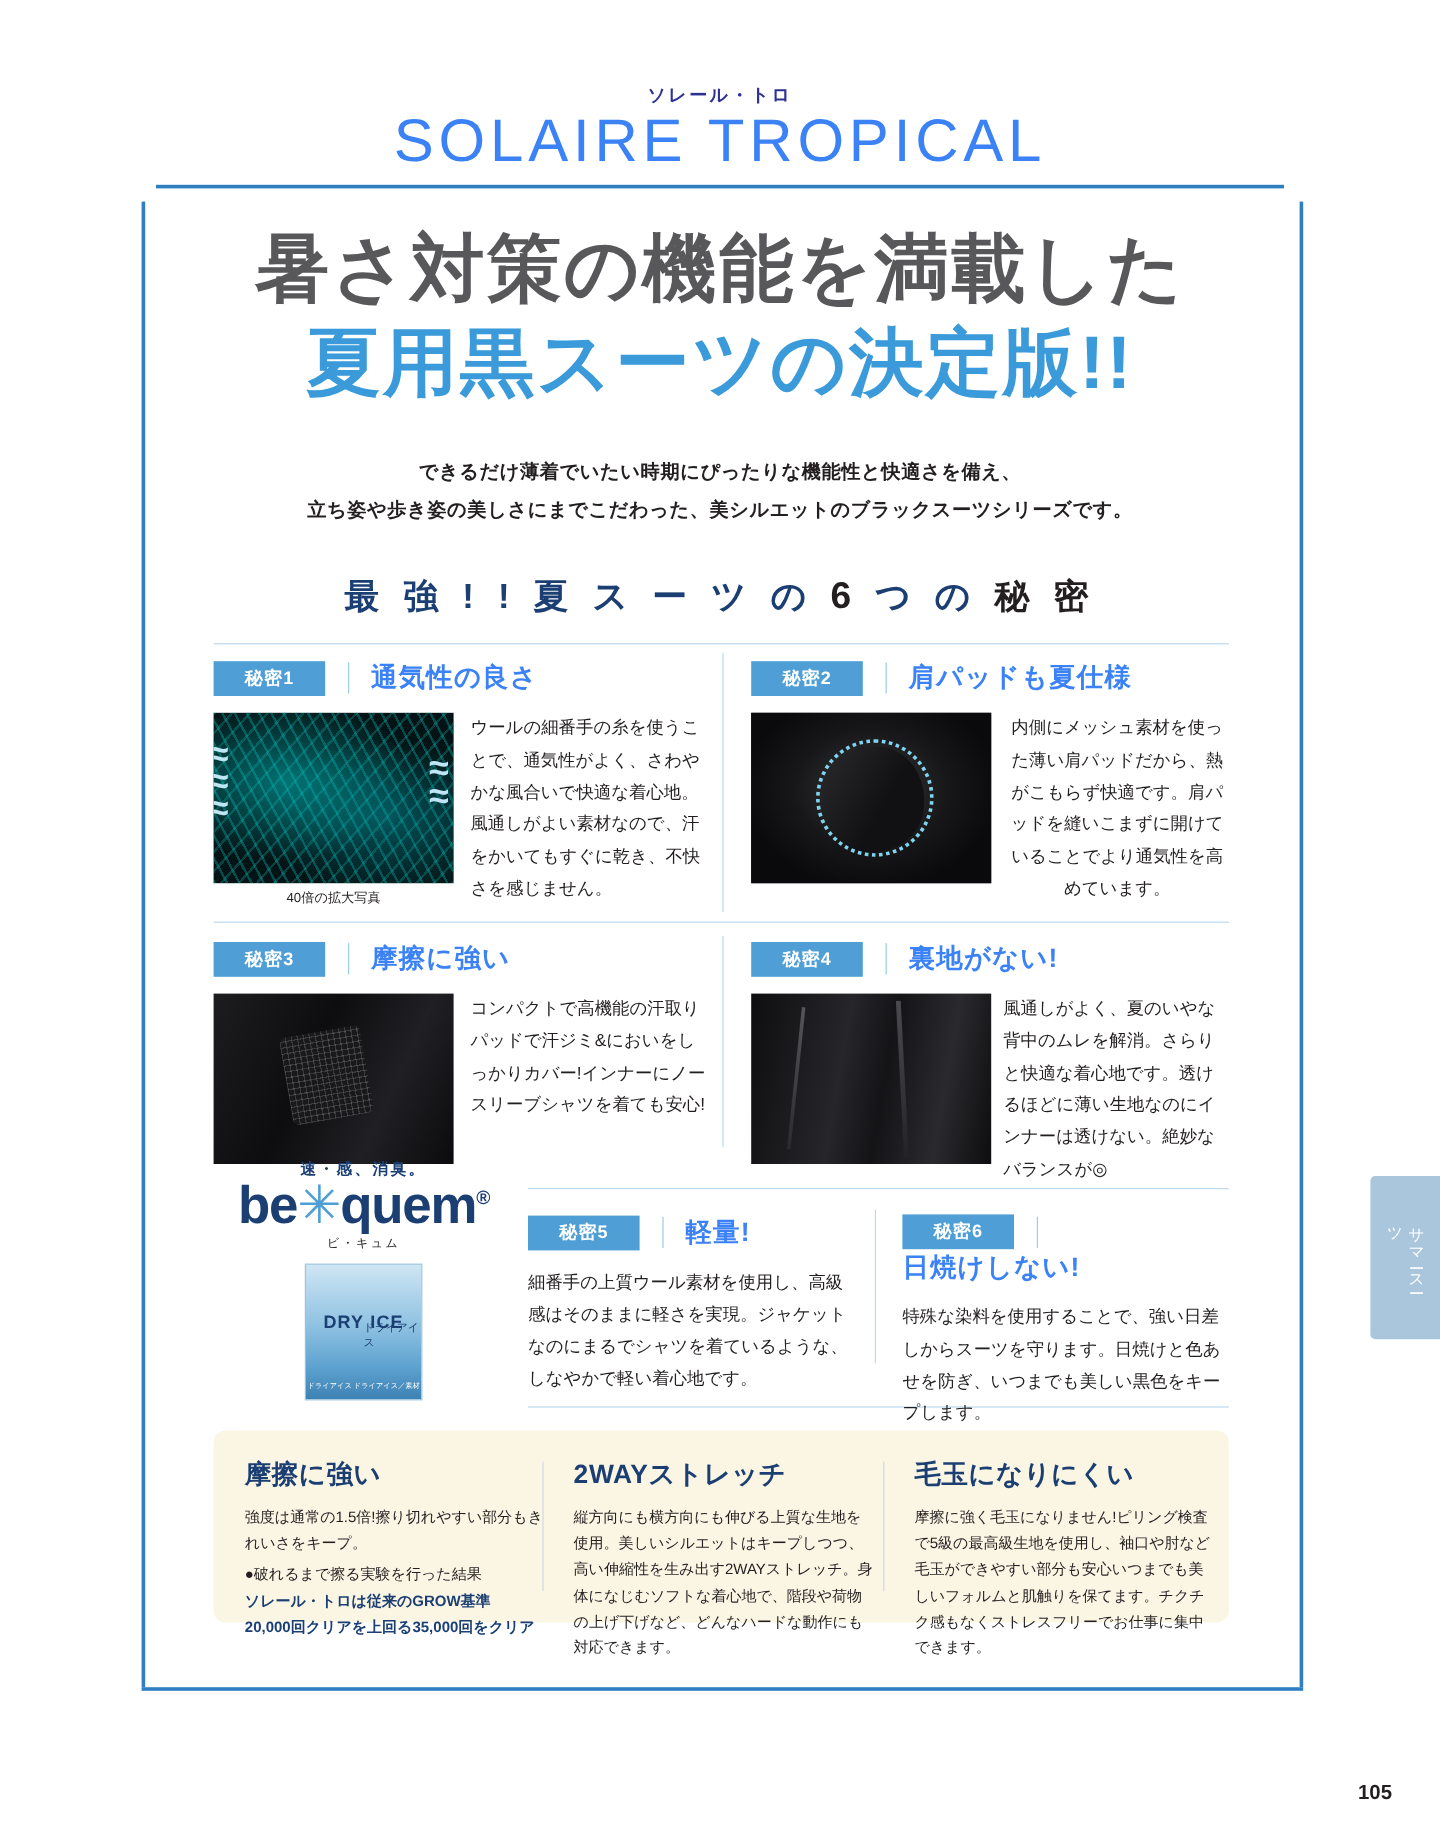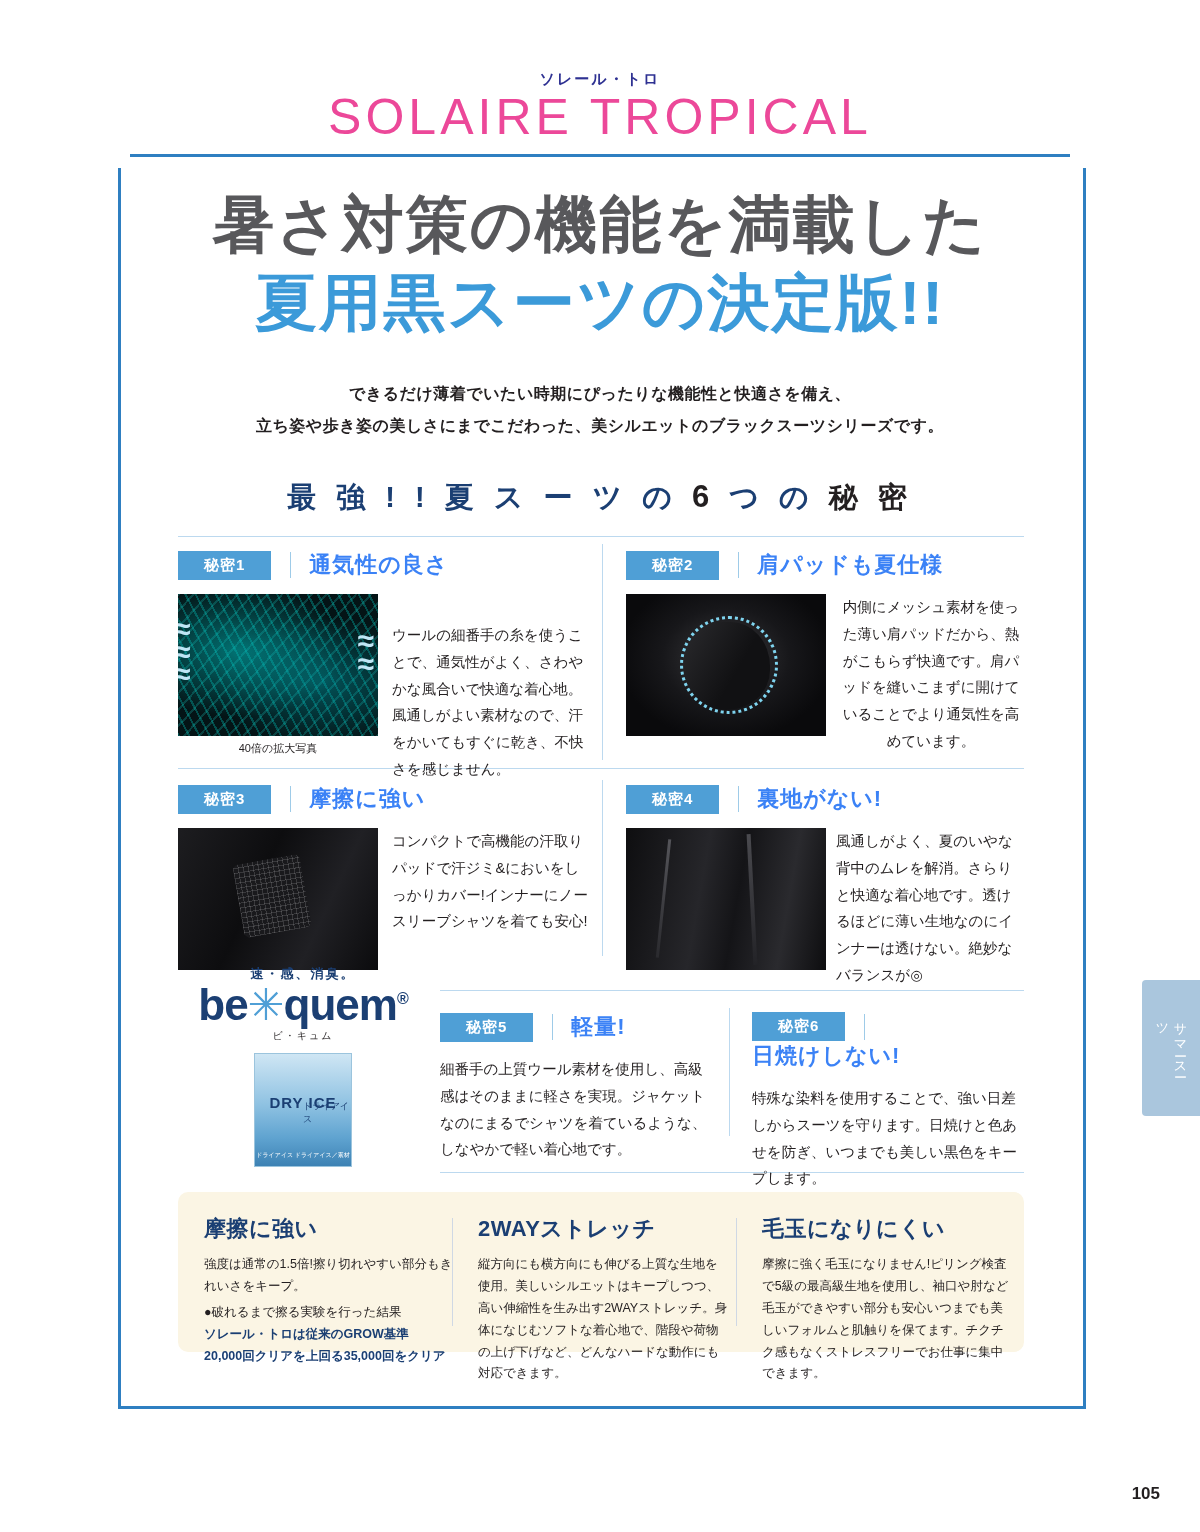--- a/index.html
+++ b/index.html
@@ -15,21 +15,21 @@
 
   
   .header{
     position:absolute;left:0;top:70px;width:1200px;text-align:center;
   }
   .header .kana{
     font-size:15px;letter-spacing:2px;color:#2e3192;font-weight:bold;
     margin:0 0 2px 0;
   }
   .header .title{
-    font-size:50px;letter-spacing:4px;color:#ec4899;font-weight:400;
+    font-size:50px;letter-spacing:4px;color:#3b82f6;font-weight:400;
     line-height:1.05;margin:0;
   }
   .header-rule{
     position:absolute;left:130px;top:154px;width:940px;height:3px;background:#2f7fc1;
   }
 
   
   .frame{
     position:absolute;left:118px;top:168px;width:962px;height:1238px;
     border-left:3px solid #2f7fc1;border-right:3px solid #2f7fc1;
@@ -220,21 +220,21 @@
         <span class="cell-title">通気性の良さ</span>
       </div>
       <div style="margin-top:14px;display:flex;gap:14px;">
         <div style="width:200px;">
           <div class="photo fabric" style="width:200px;height:142px;">
             <span class="wave" style="left:-4px;top:24px;">≈<br>≈<br>≈</span>
             <span class="wave" style="right:4px;top:36px;">≈<br>≈</span>
           </div>
           <div class="cap">40倍の拡大写真</div>
         </div>
-        <div class="cell-body" style="width:196px;margin-top:28px;">ウールの細番手の糸を使うことで、通気性がよく、さわやかな風合いで快適な着心地。風通しがよい素材なので、汗をかいてもすぐに乾き、不快さを感じません。</div>
+        <div class="cell-body" style="width:196px;">ウールの細番手の糸を使うことで、通気性がよく、さわやかな風合いで快適な着心地。風通しがよい素材なので、汗をかいてもすぐに乾き、不快さを感じません。</div>
       </div>
     </div>
 
     <div class="cell" style="left:448px;top:14px;width:398px;">
       <div>
         <span class="badge">秘密2</span>
         <span class="badge-sep"></span>
         <span class="cell-title">肩パッドも夏仕様</span>
       </div>
       <div style="margin-top:14px;display:flex;gap:14px;text-align:center;">

